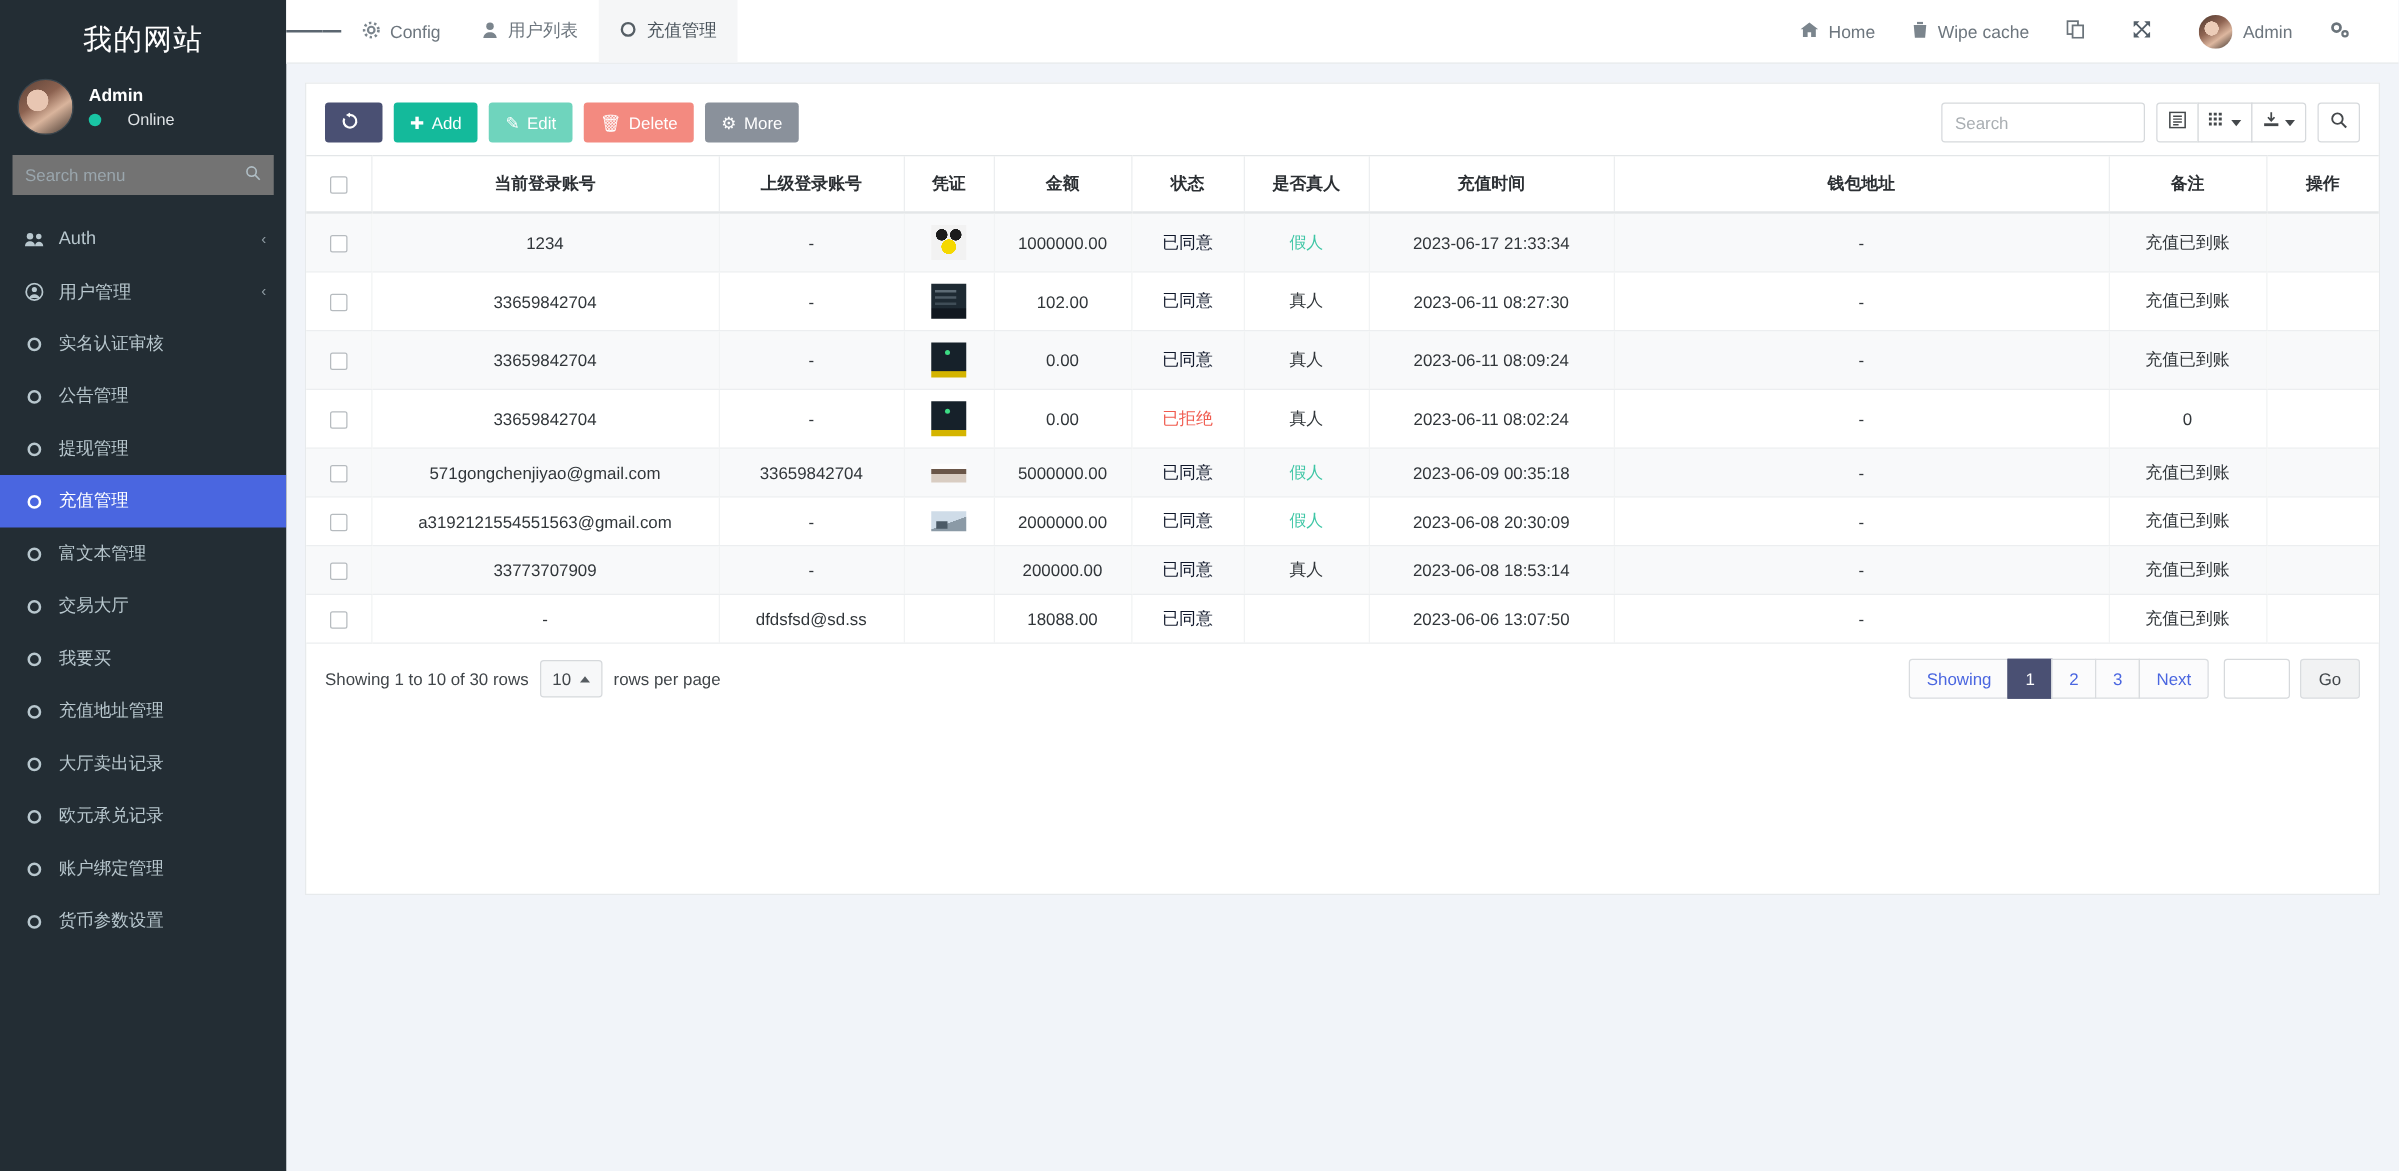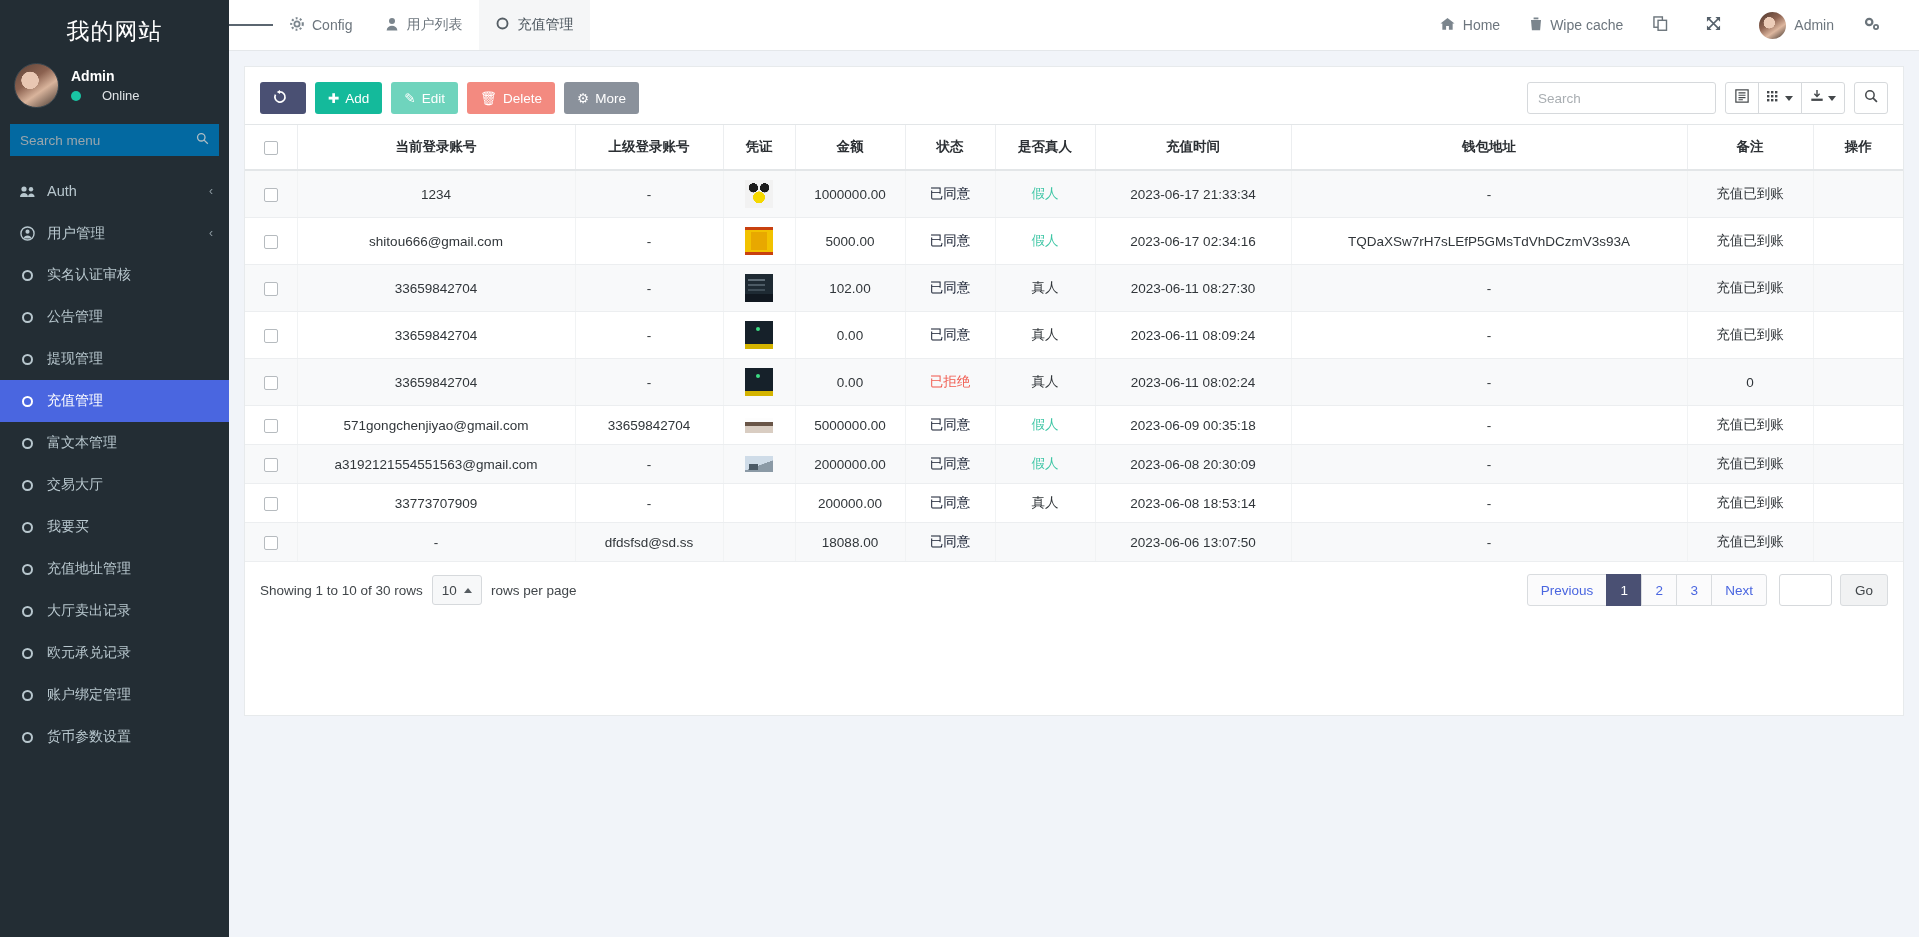--- a/index.html
+++ b/index.html
@@ -38,21 +38,21 @@
     border: 1px solid #3a464e;
     flex: 0 0 45px;
   }
   .profile-meta { display: flex; flex-direction: column; gap: 4px; }
   .profile-name { color: #fff; font-size: 14px; font-weight: bold; }
   .profile-status { color: #dfe3e6; font-size: 13px; display: flex; align-items: center; gap: 21px; }
   .dot-online { width: 10px; height: 10px; border-radius: 50%; background: #19c5a4; display: inline-block; }
 
   .menu-search {
     margin: 2px 10px 14px 10px;
-    background: #0369a1;
+    background: #737373;
     height: 32px;
     display: flex; align-items: center;
     padding: 0 10px;
     position: relative;
   }
   .menu-search input {
     background: transparent; border: 0; outline: 0;
     color: #cfd8dc; font-size: 13.5px;
     font-family: "Liberation Sans", sans-serif;
     width: 100%;
@@ -146,21 +146,21 @@
     cursor: pointer; white-space: nowrap;
   }
   .btn-refresh { background: #4a5073; padding: 0 13px; }
   .btn-add { background: #14ba9b; }
   .btn-edit { background: #6fd4bd; }
   .btn-delete { background: #f38a80; }
   .btn-more { background: #8a919b; }
 
   .toolbar-right { margin-left: auto; display: flex; align-items: center; gap: 9px; }
   .search-box {
-    width: 189px; height: 32px;
+    width: 163px; height: 32px;
     border: 1px solid #d6d9dc; border-radius: 3px;
     padding: 0 10px; font-size: 13.5px; color: #4d7c0f;
     font-family: "Liberation Sans", sans-serif;
     outline: none;
   }
   .search-box::placeholder { color: #a9aeb2; }
   .icon-btn {
     height: 32px; min-width: 34px;
     border: 1px solid #d6d9dc; background: #fff;
     border-radius: 3px;
@@ -607,33 +607,20 @@
             <td>1000000.00</td>
             <td class="st-ok">已同意</td>
             <td class="real-fake">假人</td>
             <td>2023-06-17 21:33:34</td>
             <td>-</td>
             <td>充值已到账</td>
             <td></td>
           </tr>
           <tr>
             <td><span class="chk"></span></td>
-            <td>shitou666@gmail.com</td>
-            <td>-</td>
-            <td><span class="thumb th-gold"></span></td>
-            <td>5000.00</td>
-            <td class="st-ok">已同意</td>
-            <td class="real-fake">假人</td>
-            <td>2023-06-17 02:34:16</td>
-            <td>TQDaXSw7rH7sLEfP5GMsTdVhDCzmV3s93A</td>
-            <td>充值已到账</td>
-            <td></td>
-          </tr>
-          <tr>
-            <td><span class="chk"></span></td>
             <td>33659842704</td>
             <td>-</td>
             <td><span class="thumb th-dark1"></span></td>
             <td>102.00</td>
             <td class="st-ok">已同意</td>
             <td class="real-true">真人</td>
             <td>2023-06-11 08:27:30</td>
             <td>-</td>
             <td>充值已到账</td>
             <td></td>
@@ -722,21 +709,21 @@
       <div class="pager">
         <span>Showing 1 to 10 of 30 rows</span>
         <span class="pg-select">
           <span>10</span>
           <span class="caret-up"></span>
         </span>
         <span>rows per page</span>
 
         <div class="pg-right">
           <div class="pg-group">
-            <span class="pg-btn">Previous</span>
+            <span class="pg-btn">Showing</span>
             <span class="pg-btn cur">1</span>
             <span class="pg-btn">2</span>
             <span class="pg-btn">3</span>
             <span class="pg-btn">Next</span>
           </div>
           <input class="pg-input" type="text" style="">
           <button class="pg-go">Go</button>
         </div>
       </div>
 

